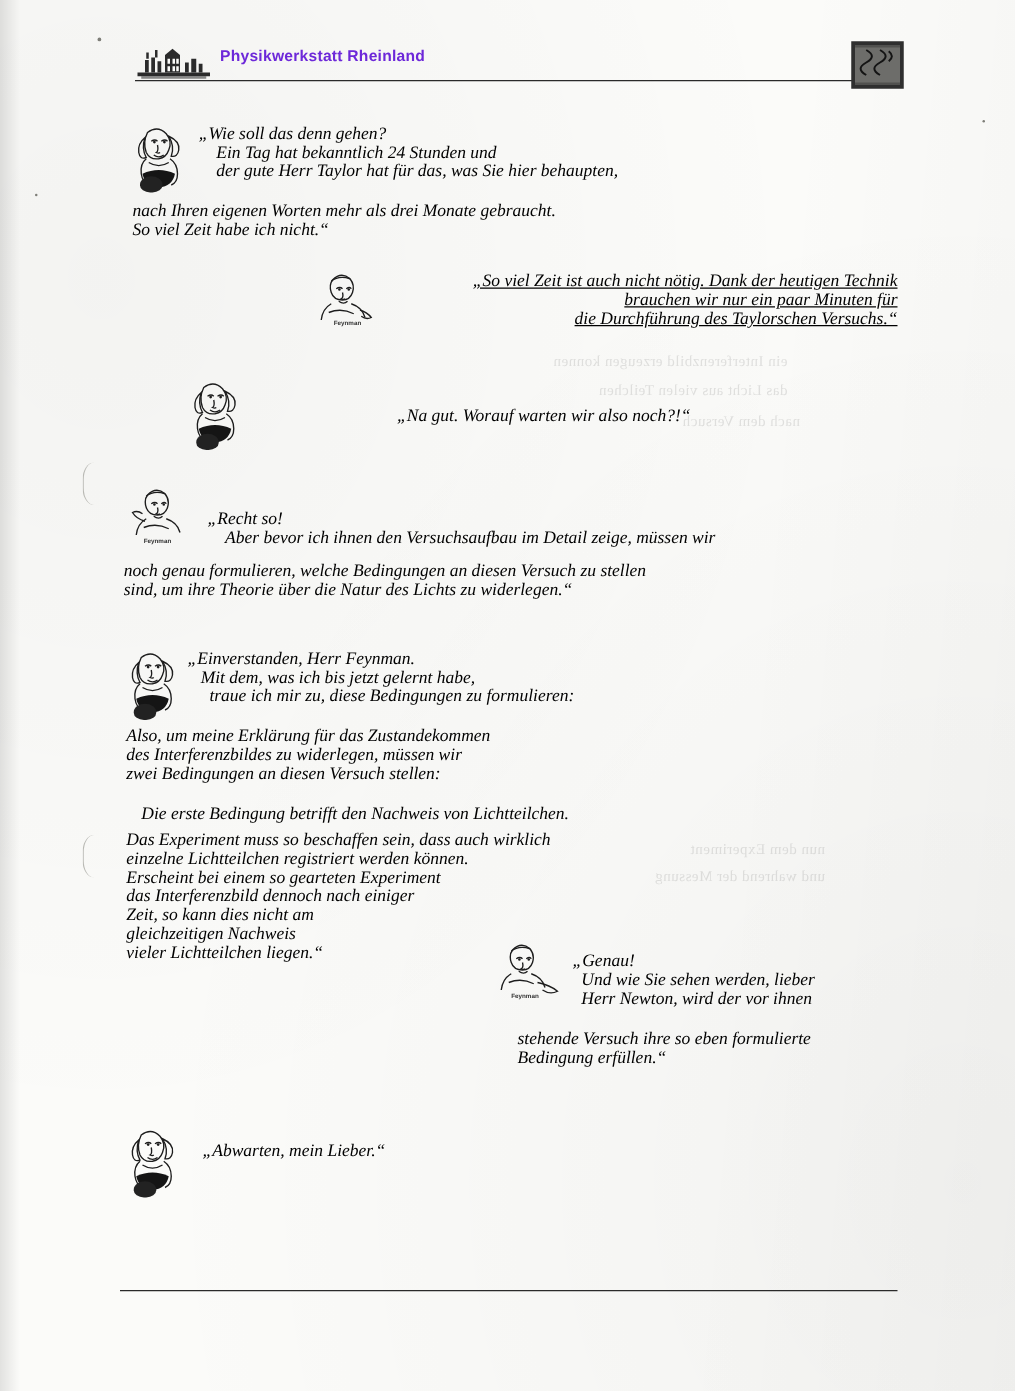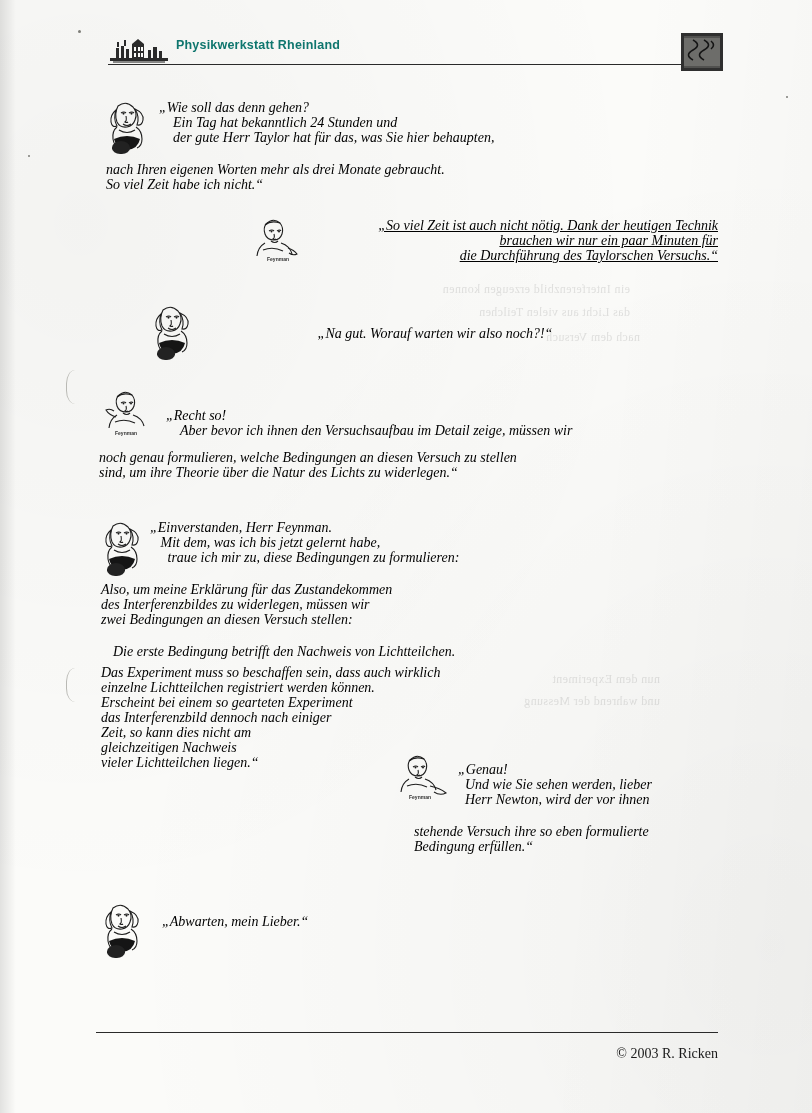--- a/index.html
+++ b/index.html
@@ -63,21 +63,21 @@
     width: 610px;
     border-top: 1.6px solid #2a2a2a;
   }
   .header-title {
     position: absolute;
     left: 68px;
     top: 2px;
     font-family: "Liberation Sans", sans-serif;
     font-size: 12.5px;
     font-weight: bold;
-    color: #0f766e;
+    color: #6d28d9;
     letter-spacing: 0.2px;
   }
   .logo-left {
     position: absolute;
     left: 0;
     top: 0;
     width: 62px;
     height: 30px;
   }
   .stamp-right {
@@ -403,15 +403,14 @@
         <ellipse cx="18.5" cy="17.6" rx="1.1" ry="1.1" fill="#1d1d1d"></ellipse>
         <ellipse cx="26.5" cy="17.6" rx="1.1" ry="1.1" fill="#1d1d1d"></ellipse>
         <path d="M9 43 q13 -6 26 0 q-2 10 -13 11 q-11 -1 -13 -11 z" fill="#151515"></path>
       </svg>
       <div class="cap" style="left:7px;bottom:-4px;"></div>
     </div>
     <div class="speech" style="position:absolute;left:62px;top:16px;width:340px;">„Abwarten, mein Lieber.“</div>
   </div>
 
   <div class="footer-rule"></div>
-  <div class="footer-text">© 2003 R. Ricken</div>
 
 </div>
 
 </body></html>

